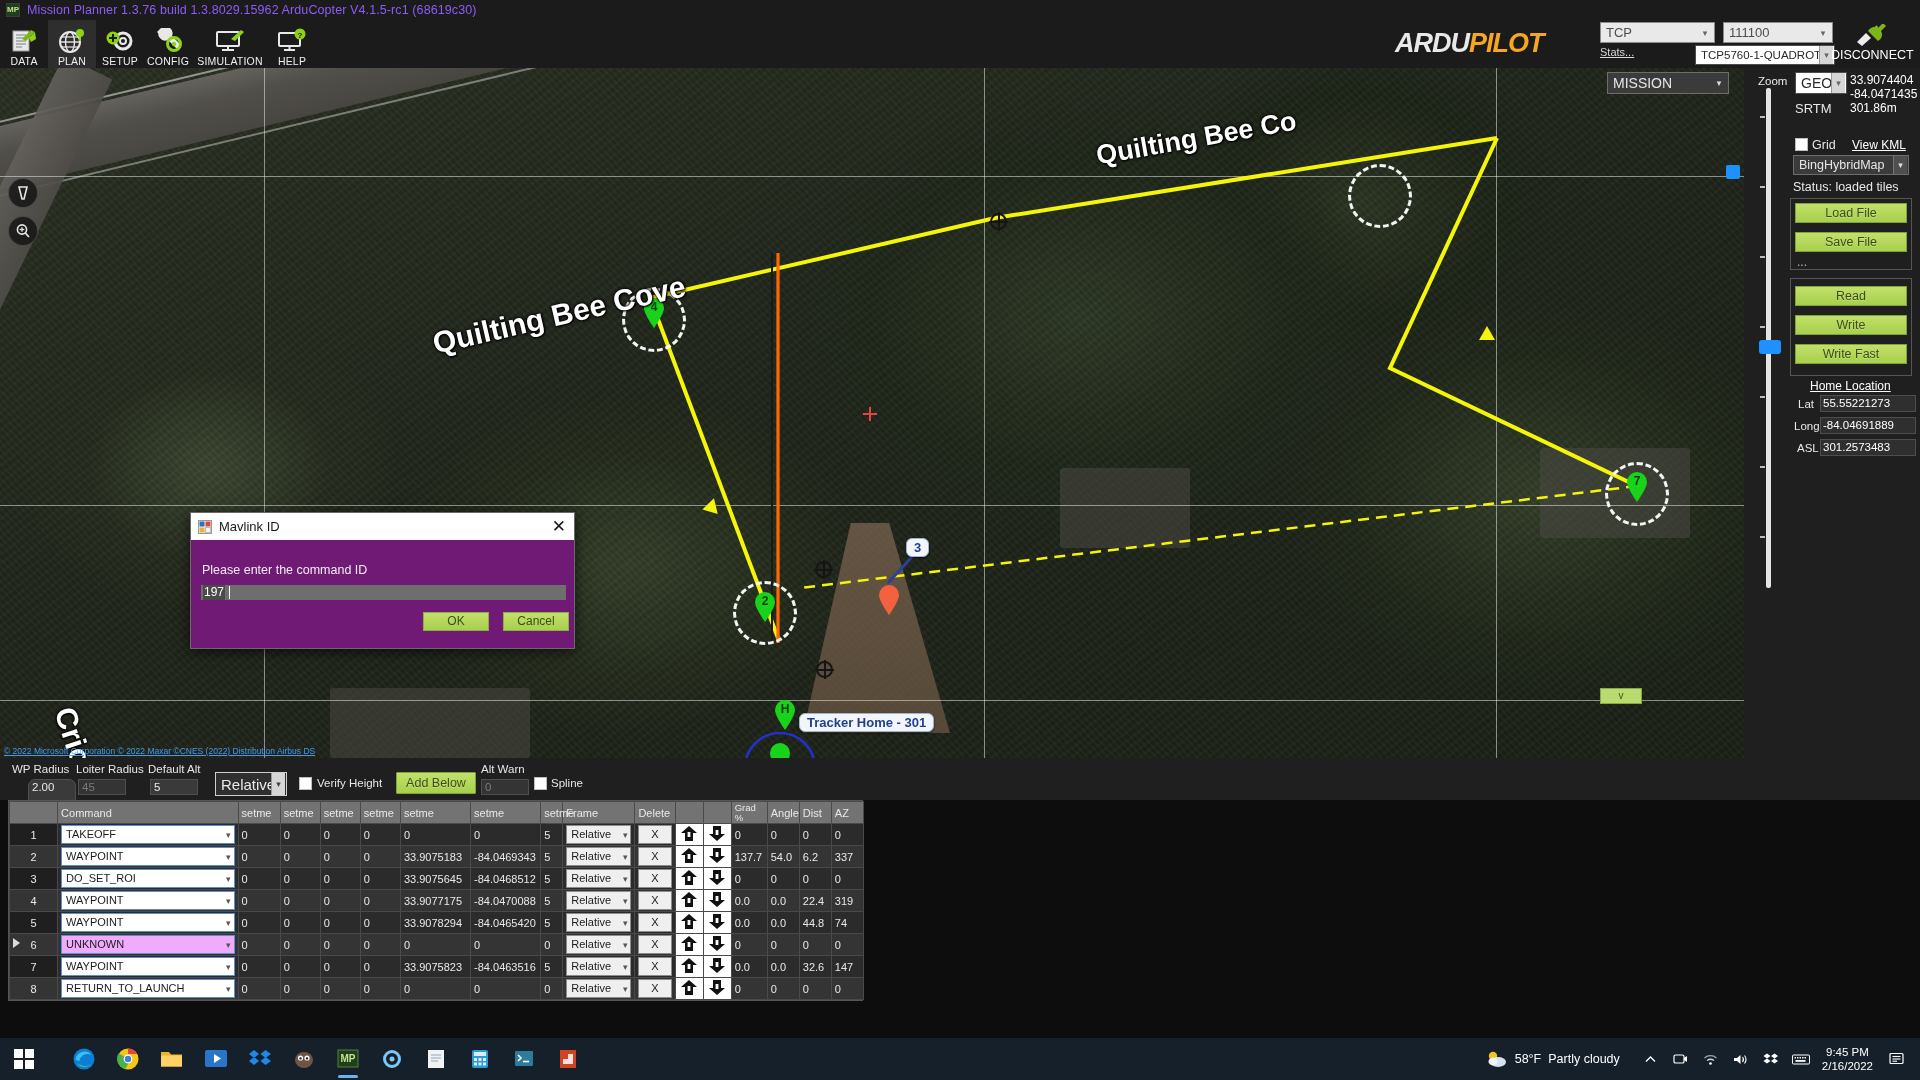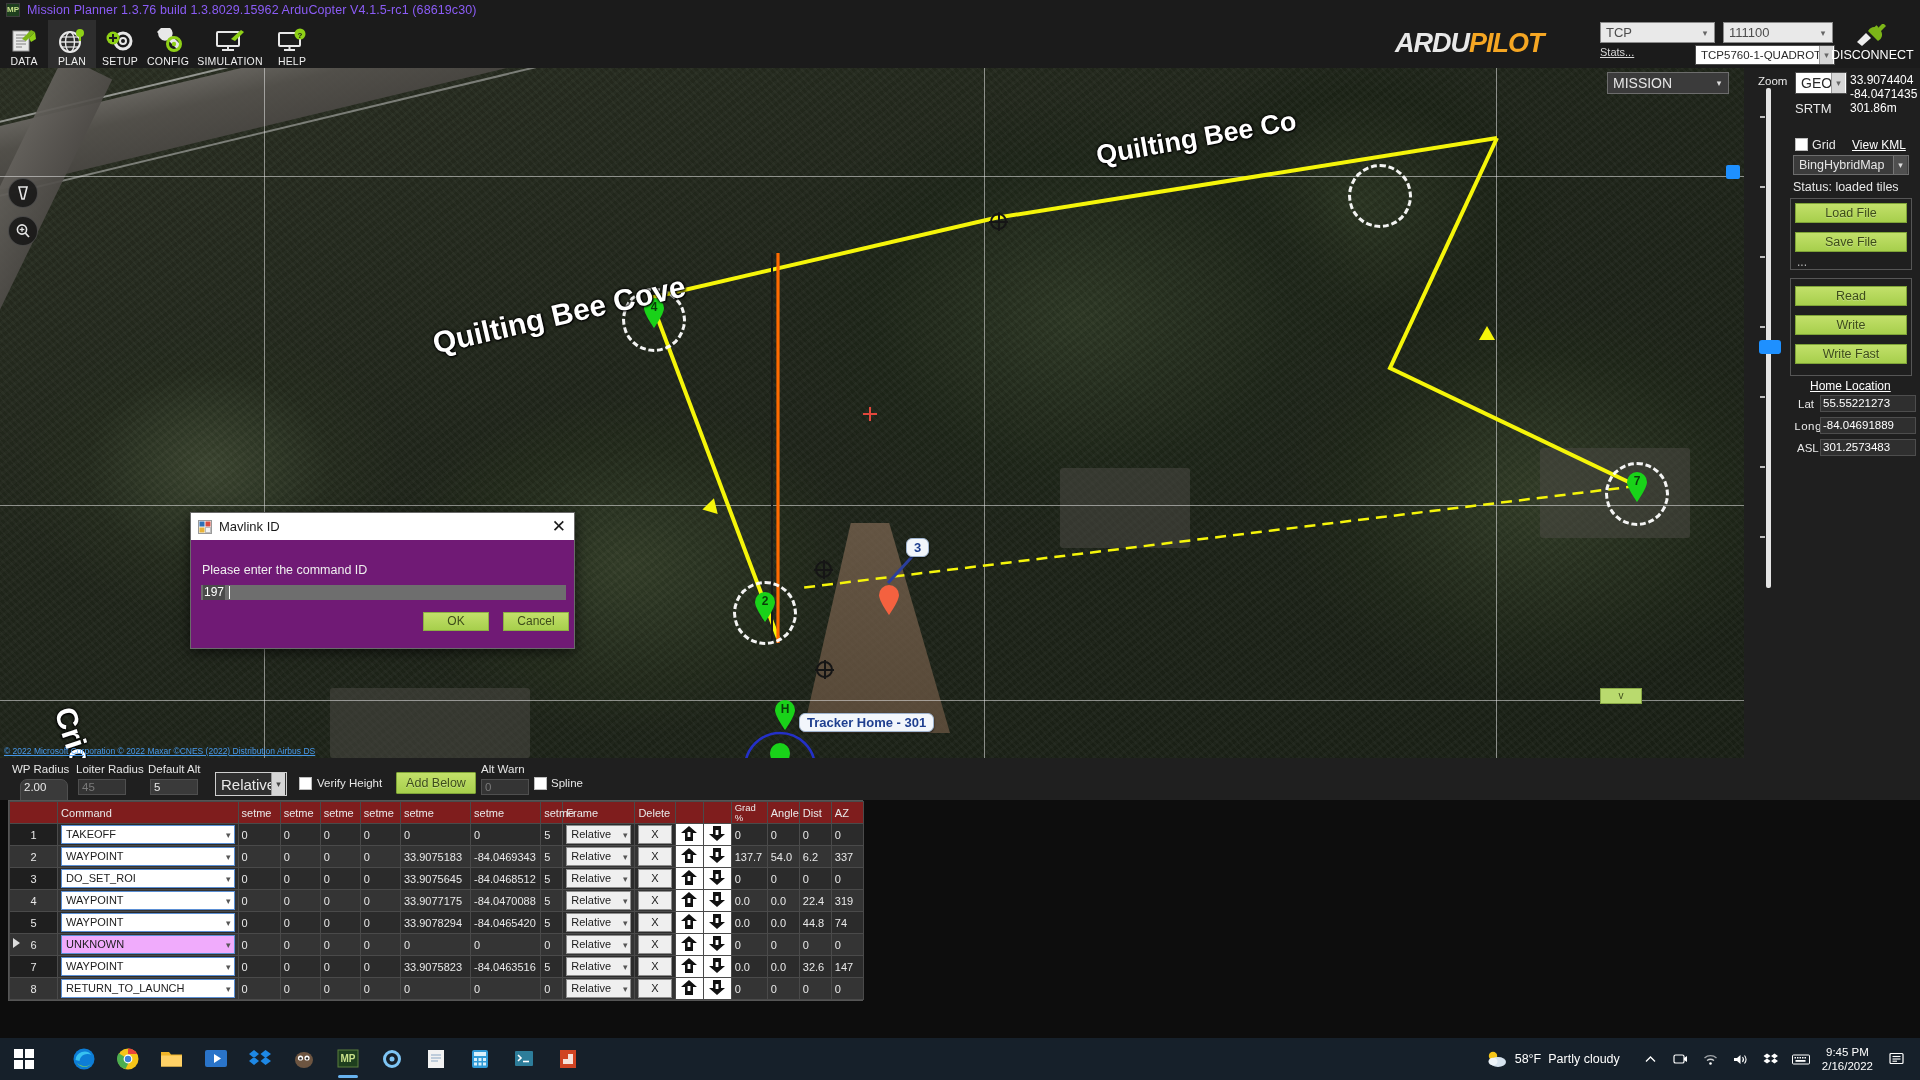--- a/index.html
+++ b/index.html
@@ -269,21 +269,21 @@
     border:1px solid #bdbdbd;
   }
 
   
   .wptable {
     position:absolute; left:8px; top:800px; width:855px;
     border:1px solid #555; background:#1a1a1a;
   }
   table.wpt { border-collapse:collapse; width:855px; table-layout:fixed; }
   table.wpt th {
-    background:#7f1d1d; color:#e9e9e9; font-size:11px; font-weight:normal;
+    background:#737373; color:#e9e9e9; font-size:11px; font-weight:normal;
     border:1px solid #4a4a4a; height:22px; text-align:left; padding:0 3px;
     vertical-align:middle;
   }
   table.wpt td {
     background:#2b2b2b; color:#e9e9e9; font-size:11px;
     border:1px solid #4a4a4a; height:22px; padding:0 3px; vertical-align:middle;
     overflow:hidden; white-space:nowrap;
   }
   table.wpt td.rowhdr {
     background:#1f1f1f; text-align:center; color:#e9e9e9; position:relative;
@@ -649,31 +649,31 @@
   <div class="panelbox" style="left:1790px;top:278px;width:122px;height:98px;"></div>
   <div class="greenbtn" style="position:absolute;left:1795px;top:286px;width:112px;height:20px;">Read</div>
   <div class="greenbtn" style="position:absolute;left:1795px;top:315px;width:112px;height:20px;">Write</div>
   <div class="greenbtn" style="position:absolute;left:1795px;top:344px;width:112px;height:20px;">Write Fast</div>
 
   <div class="whitelink" style="position:absolute;left:1810px;top:379px;">Home Location</div>
 
   <div class="rlabel" style="left:1798px;top:398px;">Lat</div>
   <div class="rvalue" style="left:1820px;top:395px;width:96px;height:17px;">55.55221273</div>
 
-  <div class="rlabel" style="left:1794px;top:420px;font-family:Liberation Mono, monospace;">Long</div>
+  <div class="rlabel" style="left:1794px;top:420px;">Long</div>
   <div class="rvalue" style="left:1820px;top:417px;width:96px;height:17px;">-84.04691889</div>
 
   <div class="rlabel" style="left:1797px;top:442px;">ASL</div>
   <div class="rvalue" style="left:1820px;top:439px;width:96px;height:17px;">301.2573483</div>
 
   <div class="vbtn">v</div>
 
   <div class="wptoolbar">
     <div class="tb-lbl" style="left:12px;top:5px;">WP Radius</div>
-    <div class="tb-in" style="left:20px;top:21px;width:48px;height:28px;border-radius:7px;">2.00</div>
+    <div class="tb-in" style="left:28px;top:21px;width:48px;height:28px;border-radius:7px;">2.00</div>
 
     <div class="tb-lbl" style="left:76px;top:5px;">Loiter Radius</div>
     <div class="tb-in dis" style="left:78px;top:21px;width:48px;height:16px;">45</div>
 
     <div class="tb-lbl" style="left:148px;top:5px;">Default Alt</div>
     <div class="tb-in" style="left:150px;top:21px;width:48px;height:16px;">5</div>
 
     <div class="combo boxed" style="position:absolute;left:215px;top:14px;width:72px;height:24px;font-size:15px;color:#e9e9e9;background:#2f2f2f;border:1px solid #cfcfcf;">
       <span>Relative</span>
       <span class="arrow" style="background:#d6d6d6;color:#444;border-left:1px solid #9a9a9a;height:22px;right:1px;line-height:22px;">▾</span>

